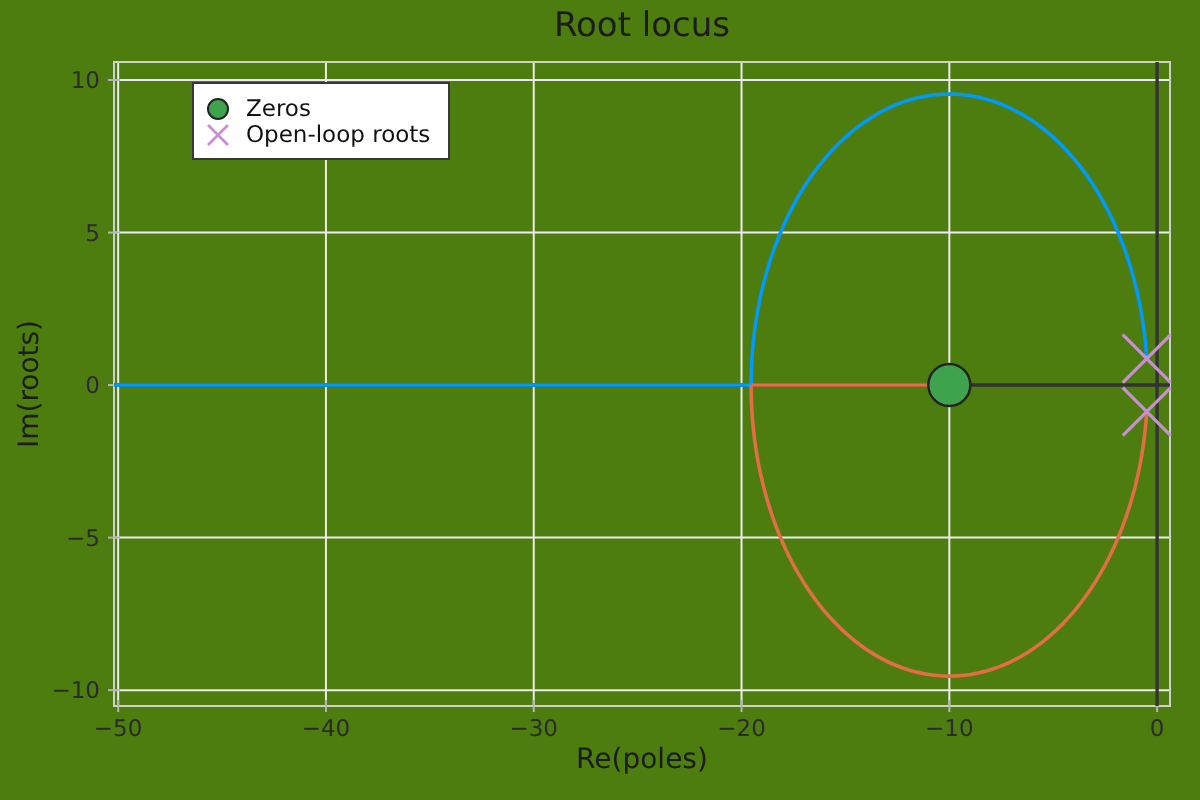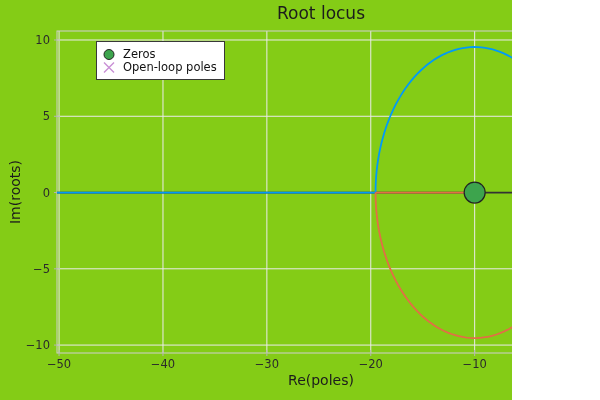--- a/index.html
+++ b/index.html
@@ -1,19 +1,19 @@
 <!DOCTYPE html>
 <html><head>
 <meta charset="utf-8">
 <style>
   html,body{margin:0;padding:0;background:#ffffff;}
   .fig{
     position:relative;
-    width:512px;height:400px;
-    background:#84cc16;
+    width:600px;height:400px;
+    background:#4d7c0f;
     font-family:"DejaVu Sans","Liberation Sans",sans-serif;
     overflow:hidden;
   }
   .chart-title{
     position:absolute;left:57px;top:3px;width:528px;
     text-align:center;font-size:17px;color:#1c1c1c;
     white-space:nowrap;
   }
   .x-axis-title{
     position:absolute;left:57px;top:372px;width:528px;
@@ -112,16 +112,16 @@
     <div class="legend-row">
       <svg class="legend-marker" viewBox="0 0 14 13">
         <circle cx="7" cy="6.5" r="5" stroke="#222222" stroke-width="1" fill="#3da44d"></circle>
       </svg>
       <span class="legend-label">Zeros</span>
     </div>
     <div class="legend-row">
       <svg class="legend-marker" viewBox="0 0 14 13">
         <path d="M2 1.5 L12 11.5 M12 1.5 L2 11.5" fill="none" stroke-width="1.4" stroke="#c98fd5"></path>
       </svg>
-      <span class="legend-label">Open-loop poles</span>
+      <span class="legend-label">Open-loop roots</span>
     </div>
   </div>
 </div>
 
 </body></html>

